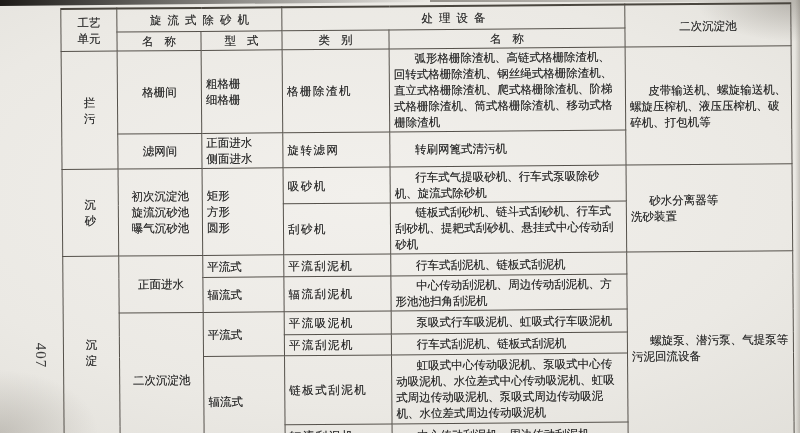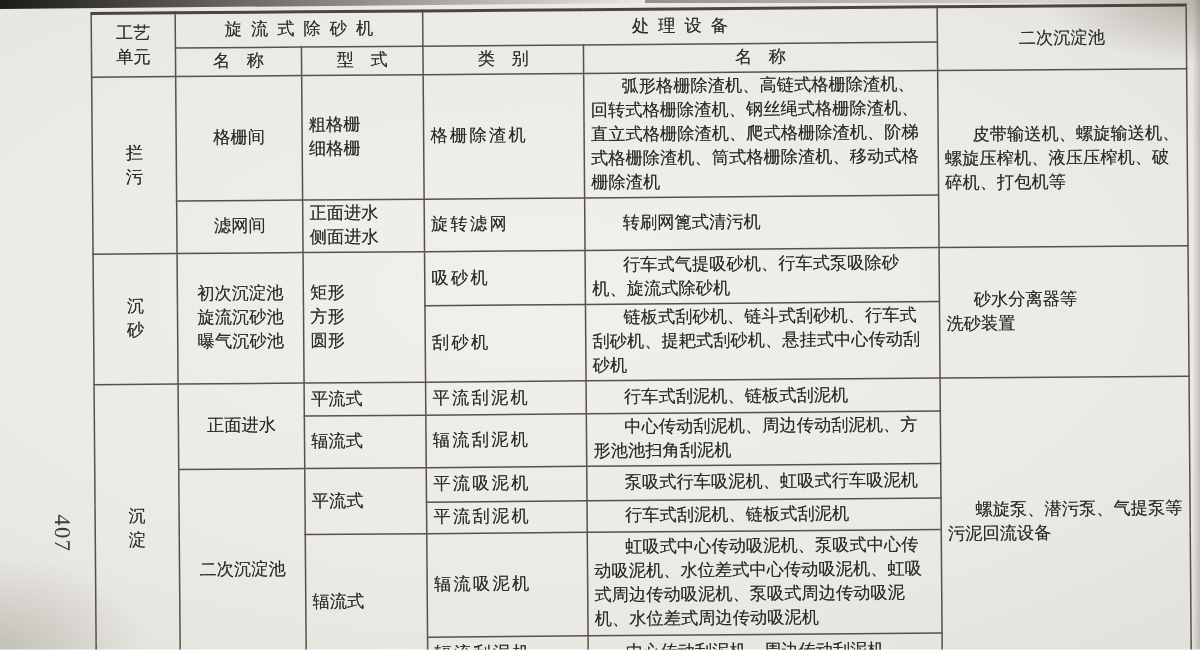--- a/index.html
+++ b/index.html
@@ -167,21 +167,21 @@
       <td rowspan="2" class="typ">平流式</td>
       <td class="cat">平流吸泥机</td>
       <td class="eq">泵吸式行车吸泥机、虹吸式行车吸泥机</td>
     </tr>
     <tr class="r8">
       <td class="cat">平流刮泥机</td>
       <td class="eq">行车式刮泥机、链板式刮泥机</td>
     </tr>
     <tr class="r9">
       <td rowspan="2" class="typ">辐流式</td>
-      <td class="cat">辐流吸泥机</td>
+      <td class="cat">链板式刮泥机</td>
       <td class="eq">虹吸式中心传动吸泥机、泵吸式中心传动吸泥机、水位差式中心传动吸泥机、虹吸式周边传动吸泥机、泵吸式周边传动吸泥机、水位差式周边传动吸泥机</td>
     </tr>
     <tr class="r10">
       <td class="cat">辐流刮泥机</td>
       <td class="eq">中心传动刮泥机、周边传动刮泥机</td>
     </tr>
   </tbody>
 </table>
 </div>
 

